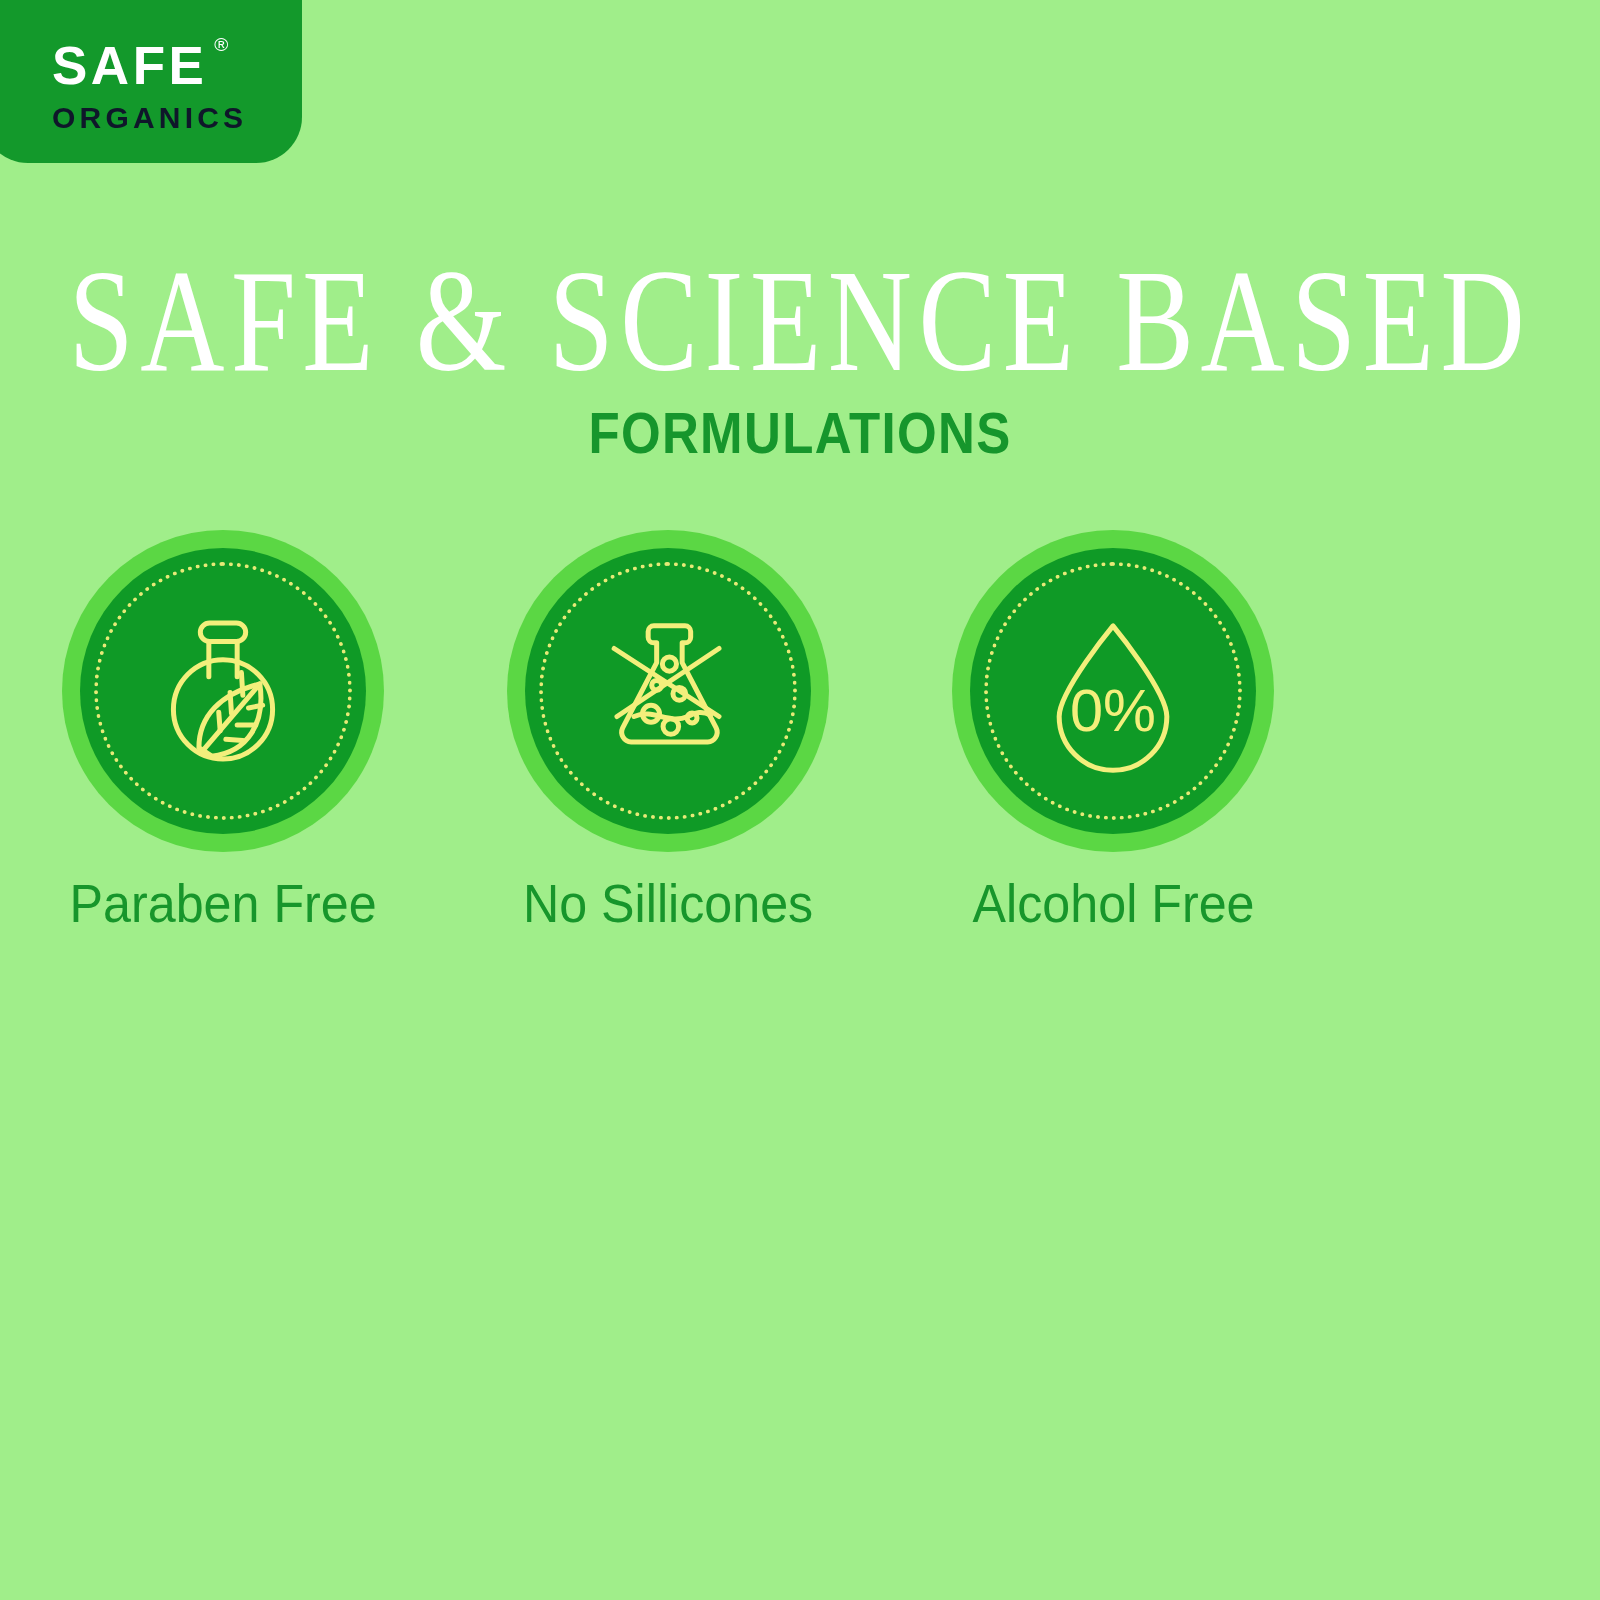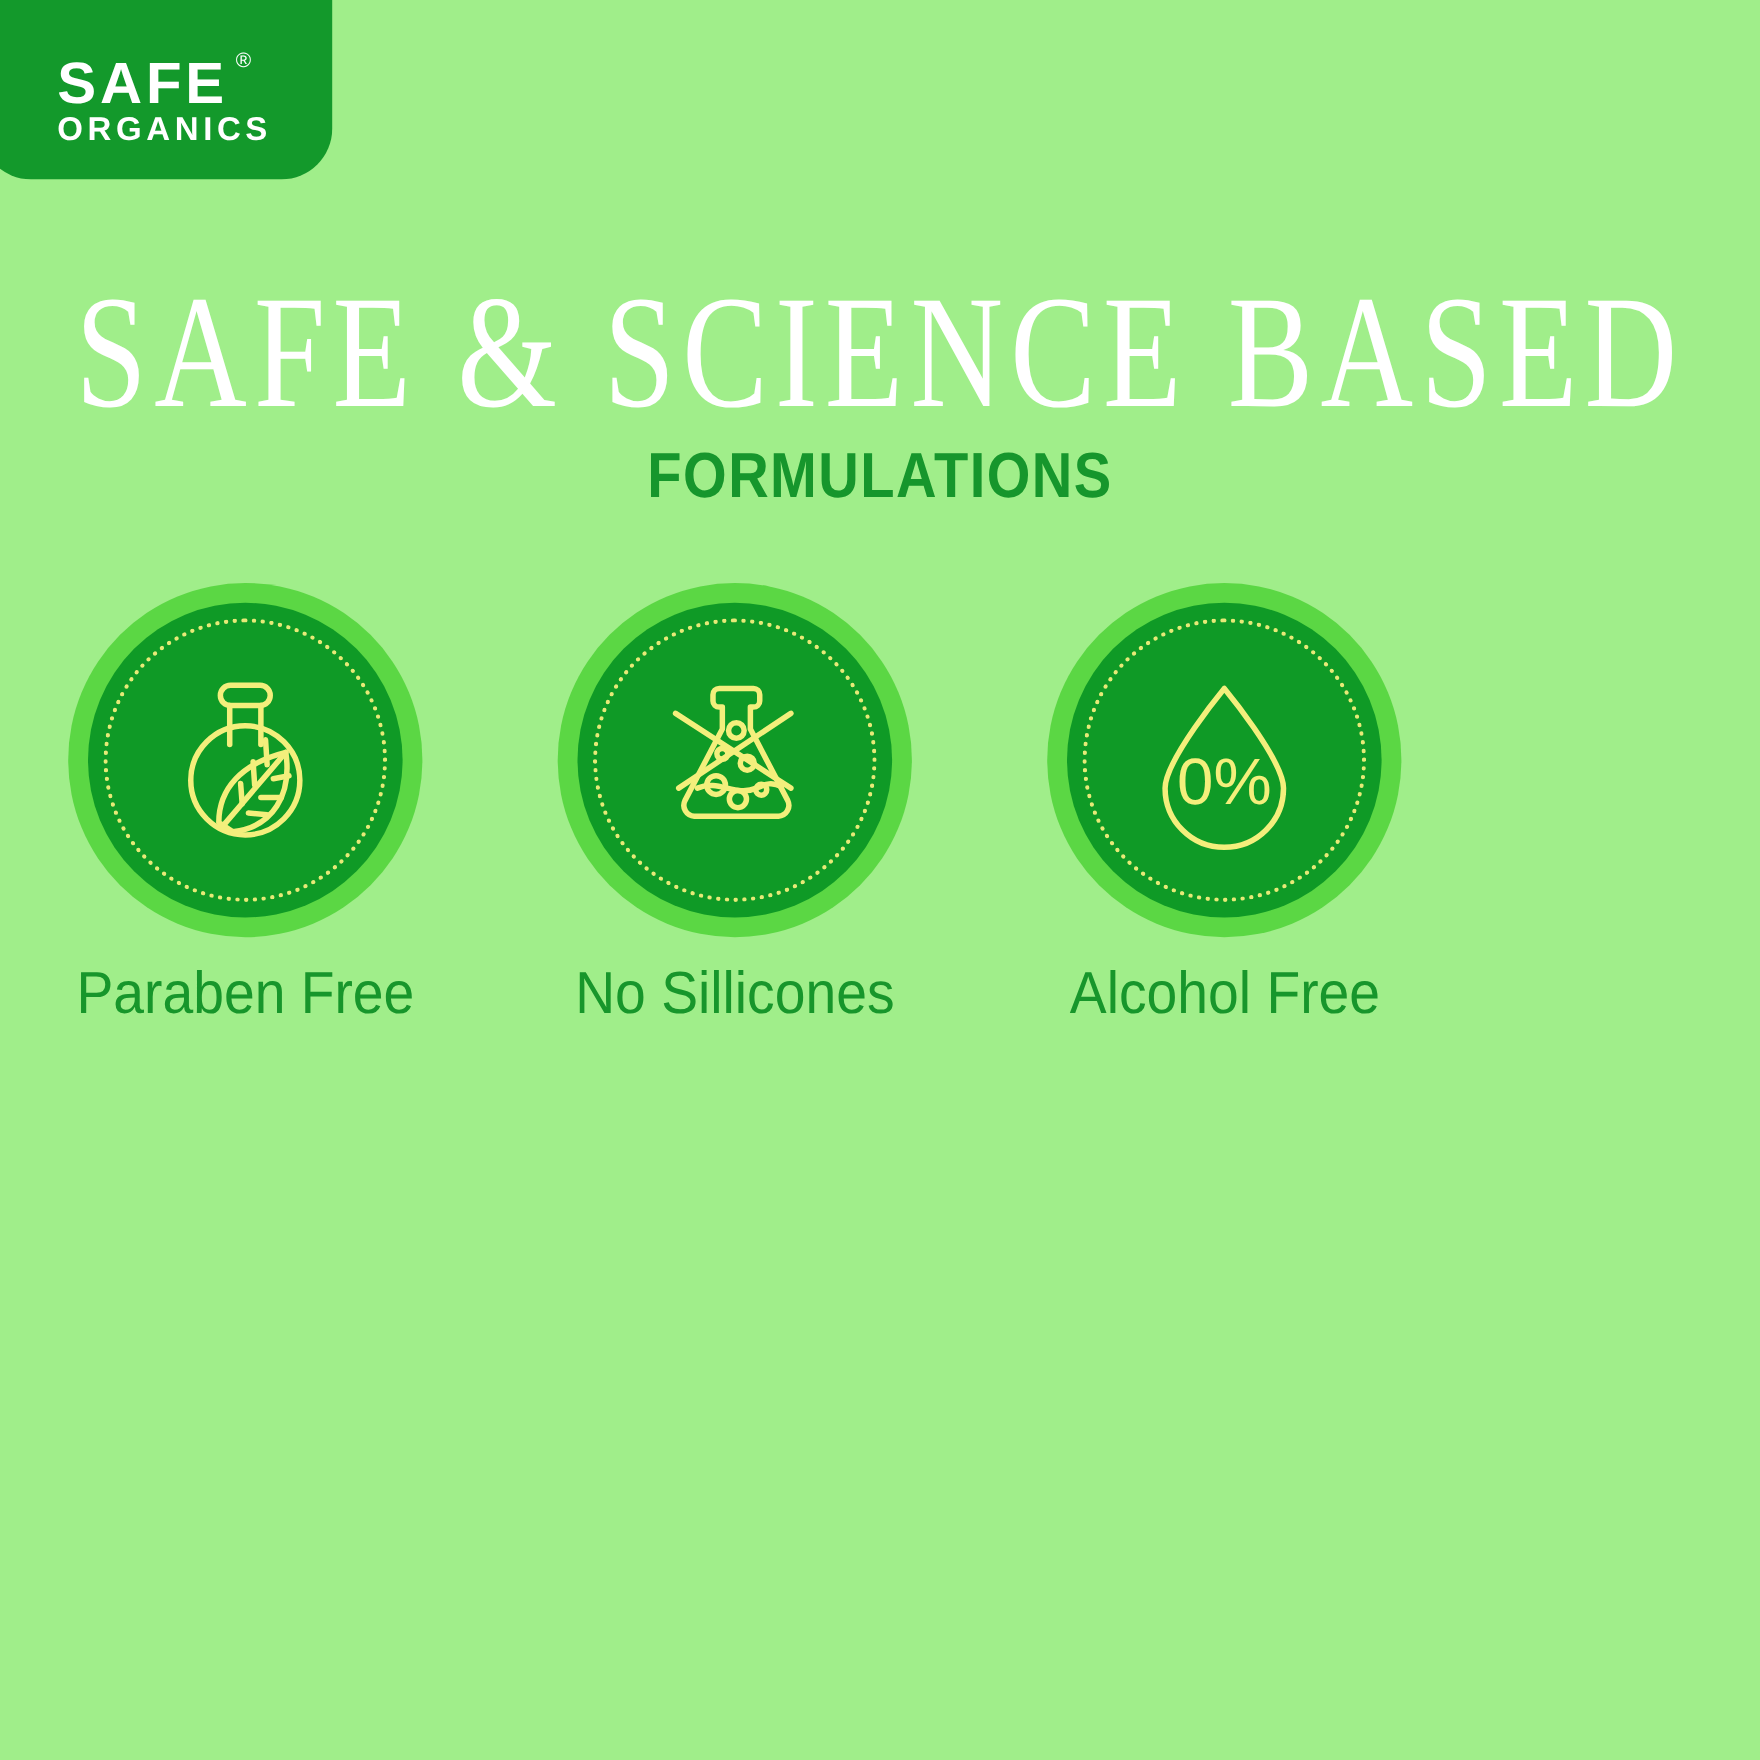--- a/index.html
+++ b/index.html
@@ -36,25 +36,26 @@
     font-family:"Liberation Sans", sans-serif;
   }
   .logo-reg{
     position:absolute;
     top:-4px; right:-21px;
     font-size:19px;
     font-weight:400;
     letter-spacing:0;
   }
   .logo-sub{
-    color:#ffffff;
+    color:#0f172a;
     font-size:30px;
     font-weight:700;
     letter-spacing:4.2px;
     line-height:1;
+    margin-top:11px;
     font-family:"Liberation Sans", sans-serif;
   }
 
   
   .headline{
     position:absolute;
     top:248px; left:0; right:0;
     text-align:center;
     color:#ffffff;
     font-family:"Liberation Serif", serif;

